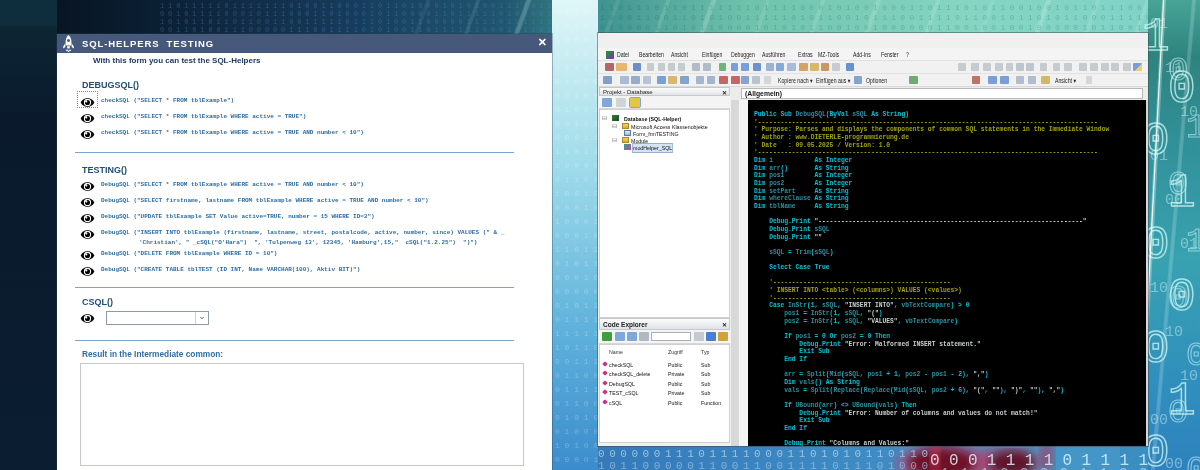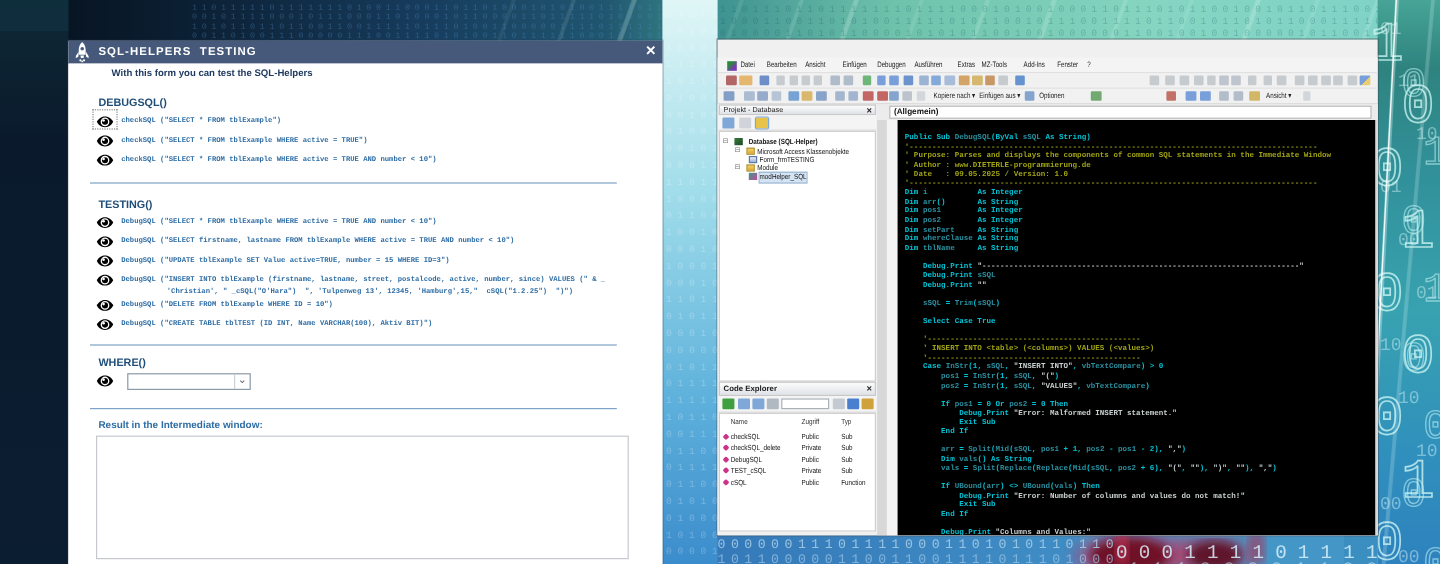--- a/index.html
+++ b/index.html
@@ -315,33 +315,33 @@
       </div>
 <div class="frow" style="top:210px">
         <span class="eyebox"><svg class="eye" width="15" height="11" viewBox="0 0 15 11">
             <path d="M7.5 1 C10.8 1 13.3 3.2 14.3 5.5 C13.3 7.8 10.8 10 7.5 10 C4.2 10 1.7 7.8 0.7 5.5 C1.7 3.2 4.2 1 7.5 1 Z" fill="#000"></path>
             <circle cx="7.5" cy="5.5" r="3.1" fill="#000" stroke="#fff" stroke-width="1.1"></circle>
             <circle cx="6.3" cy="4.4" r="1.1" fill="#fff"></circle>
           </svg></span>
         <span class="fcode">DebugSQL ("CREATE TABLE tblTEST (ID INT, Name VARCHAR(100), Aktiv BIT)")</span>
       </div>
 <div class="fline" style="top:234px"></div>
-<div class="fh" style="top:244px">WHERE()</div>
+<div class="fh" style="top:244px">CSQL()</div>
 <div class="frow" style="top:257px">
         <span class="eyebox"><svg class="eye" width="15" height="11" viewBox="0 0 15 11">
             <path d="M7.5 1 C10.8 1 13.3 3.2 14.3 5.5 C13.3 7.8 10.8 10 7.5 10 C4.2 10 1.7 7.8 0.7 5.5 C1.7 3.2 4.2 1 7.5 1 Z" fill="#000"></path>
             <circle cx="7.5" cy="5.5" r="3.1" fill="#000" stroke="#fff" stroke-width="1.1"></circle>
             <circle cx="6.3" cy="4.4" r="1.1" fill="#fff"></circle>
           </svg></span>
         <span class="combo">
           <span class="combobtn">⌄</span>
         </span>
       </div>
 <div class="fline" style="top:287px"></div>
-<div class="fh2" style="top:296px">Result in the Intermediate window:</div>
+<div class="fh2" style="top:296px">Result in the Intermediate common:</div>
 <div class="resultbox"></div>
  </div>
 </div>
 
 <div class="win2">
  <div class="w2menu">
       <span class="mgrid"></span>
       <span class="mi" style="left:19px">Datei</span>
       <span class="mi" style="left:41px">Bearbeiten</span>
       <span class="mi" style="left:73px">Ansicht</span>

